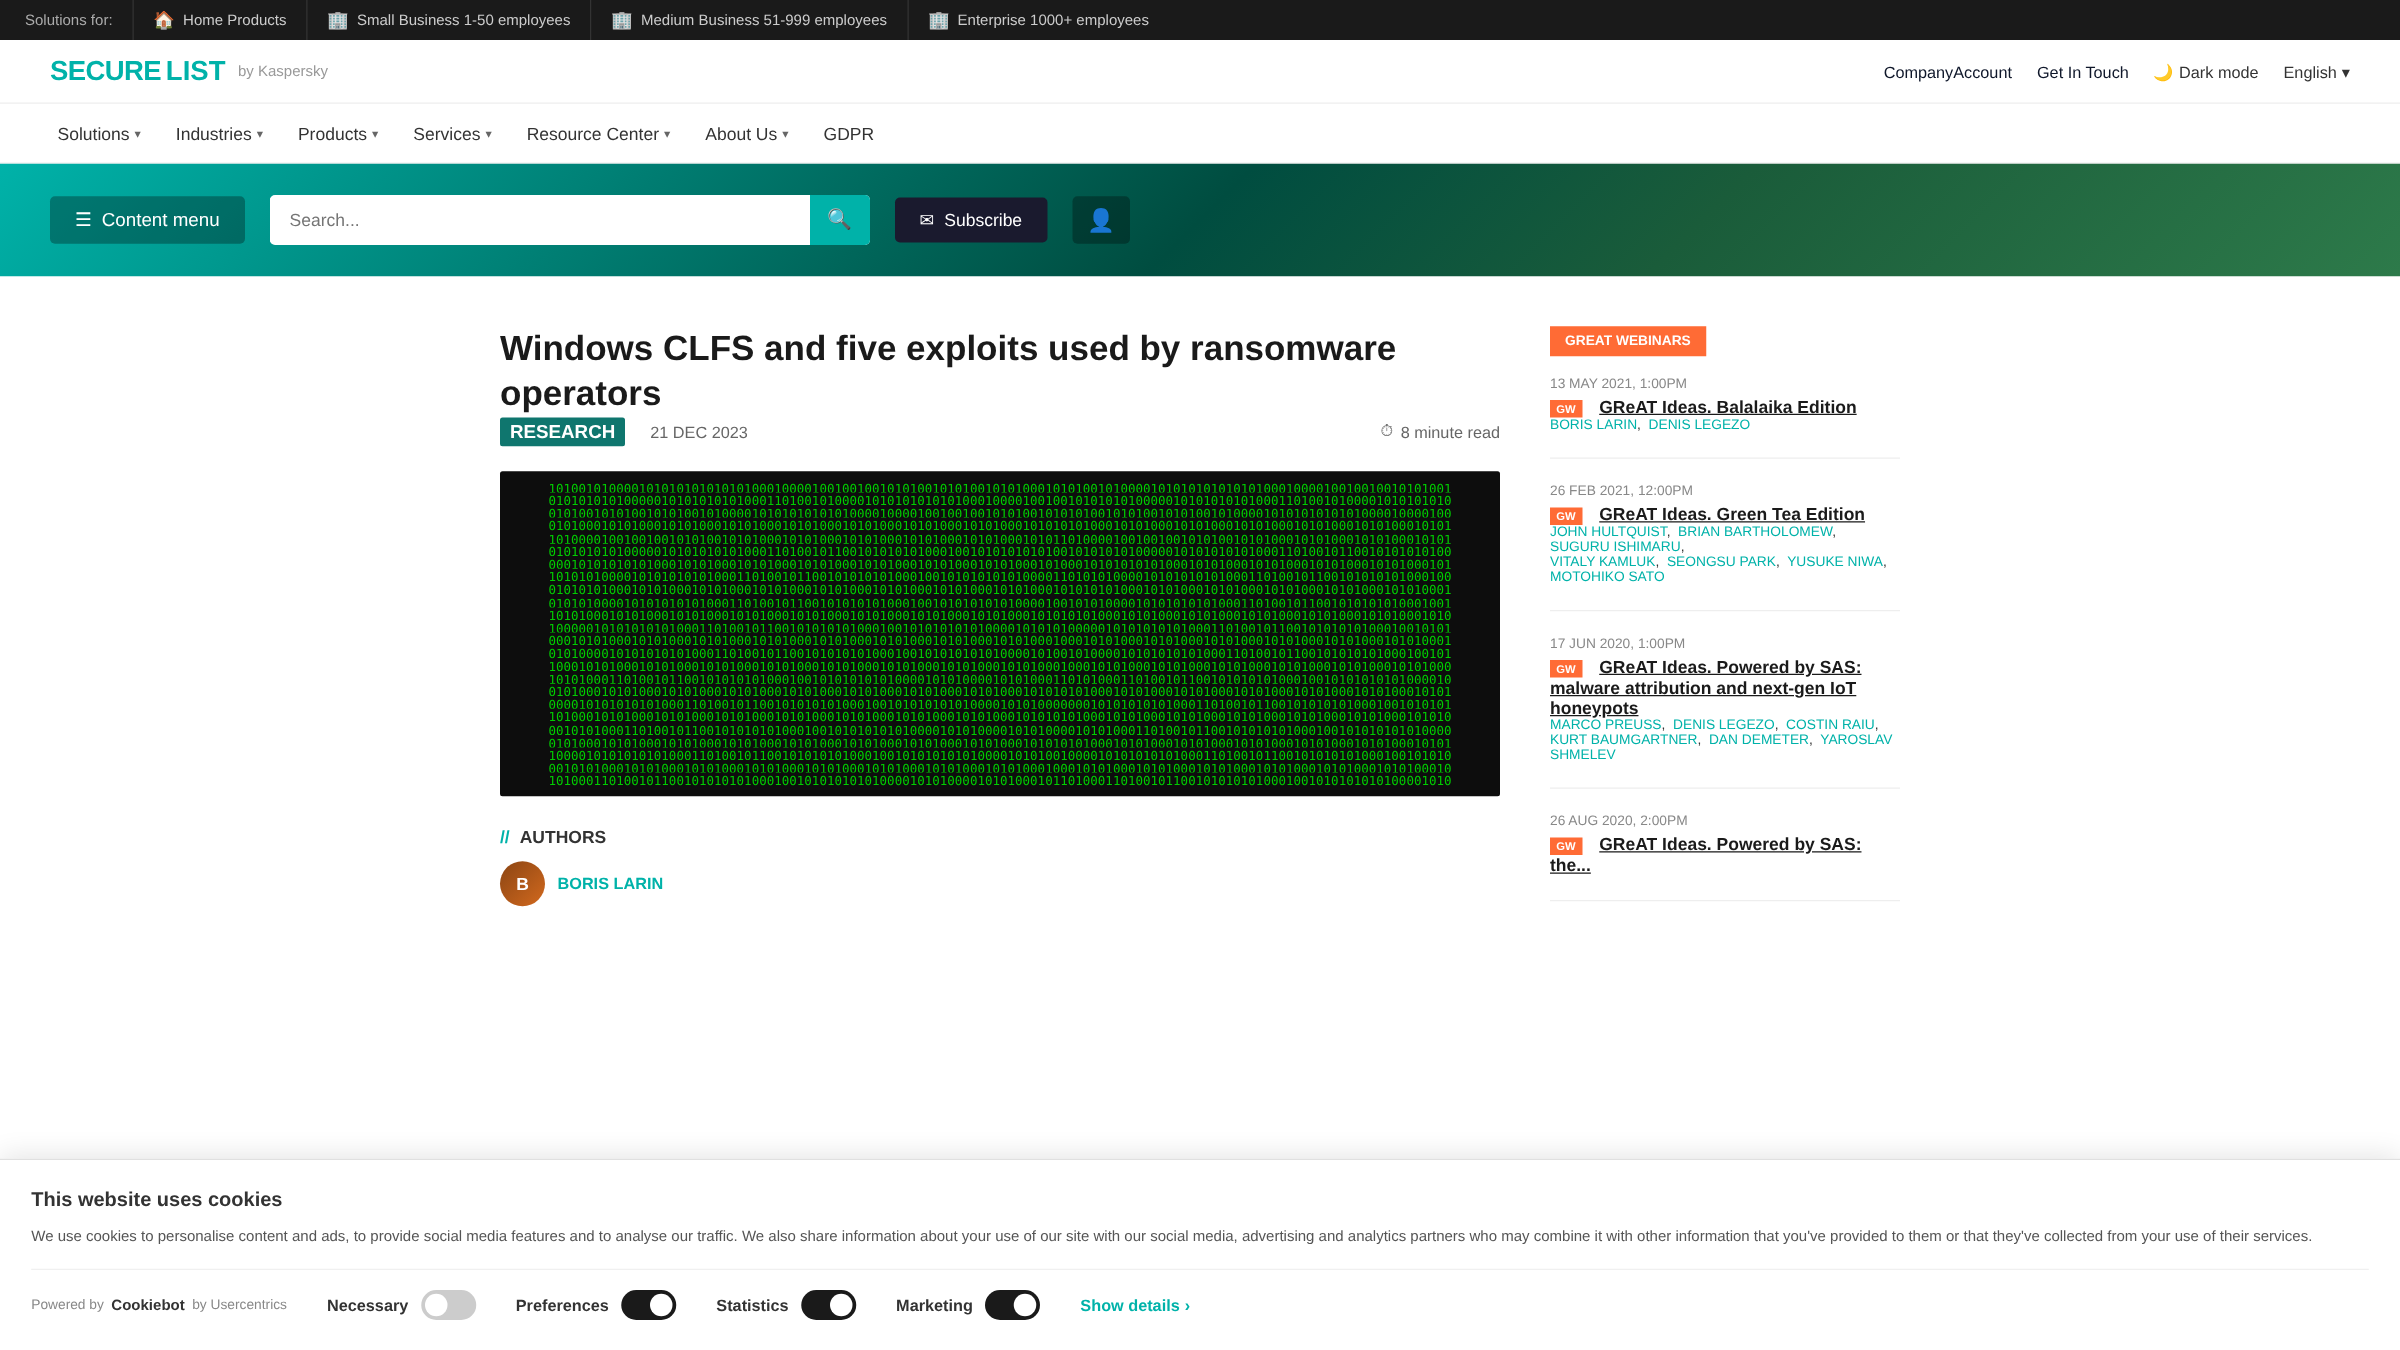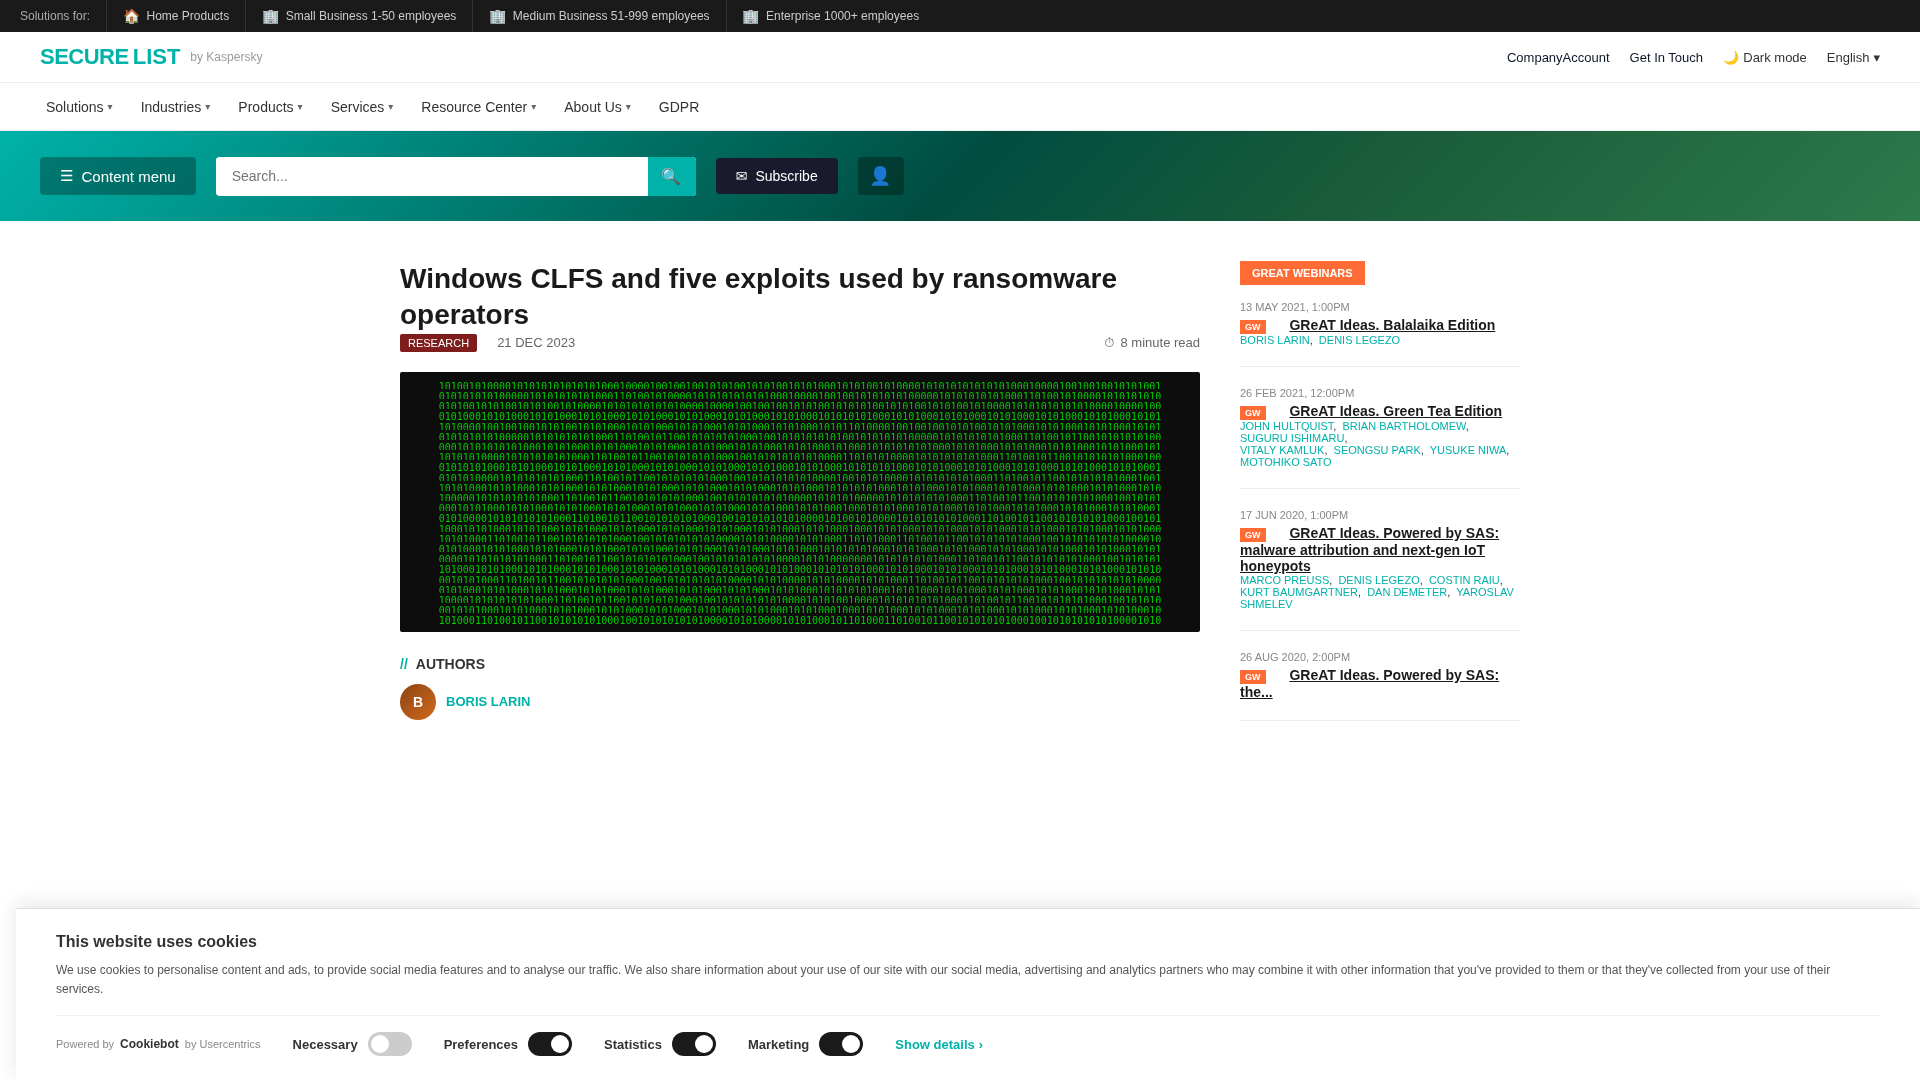--- a/index.html
+++ b/index.html
@@ -95,22 +95,22 @@
     .sidebar { width: 280px; flex-shrink: 0; }
 
     .article-title {
       font-size: 28px; font-weight: 700; color: #1a1a1a;
       line-height: 1.3; margin-bottom: 0;
     }
     .article-meta {
       display: flex; align-items: center; gap: 20px; margin-bottom: 20px;
     }
     .tag-research {
-      background: #7f1d1d; color: #fff; font-size: 11px;
-      font-weight: 400; padding: 3px 8px; border-radius: 2px;
+      background: #0f766e; color: #fff; font-size: 15px;
+      font-weight: 700; padding: 3px 8px; border-radius: 2px;
       text-transform: uppercase;
     }
     .article-date { color: #666; font-size: 13px; }
     .read-time { display: flex; align-items: center; gap: 6px; color: #666; font-size: 13px; margin-left: auto; }
 
     .article-image {
       width: 100%; height: 260px;
       background: #0d0d0d;
       border-radius: 2px; margin-bottom: 24px;
       overflow: hidden; position: relative;
@@ -140,32 +140,32 @@
     
     .sidebar-section-title {
       background: #ff6b35; color: #fff; font-size: 11px;
       font-weight: 700; padding: 6px 12px; display: inline-block;
       text-transform: uppercase; margin-bottom: 16px;
     }
     .webinar-item { margin-bottom: 20px; border-bottom: 1px solid #eee; padding-bottom: 20px; }
     .webinar-date { color: #888; font-size: 11px; margin-bottom: 4px; }
     .webinar-tag {
       display: inline-block; background: #ff6b35; color: #fff;
-      font-size: 9px; font-weight: 700; padding: 2px 5px; margin-right: 20px;
+      font-size: 9px; font-weight: 700; padding: 2px 5px; margin-right: 10px;
       text-transform: uppercase;
     }
     .webinar-title { font-size: 14px; font-weight: 700; color: #1a1a1a; cursor: pointer; margin-bottom: 6px; text-decoration: underline; }
     .webinar-authors { font-size: 11px; }
     .webinar-author-link { color: #00b2a9; text-decoration: none; cursor: pointer; text-transform: uppercase; }
 
     
     .cookie-overlay {
-      position: fixed; bottom: 0; left: 16px; right: 0;
+      position: fixed; bottom: 0; left: 0; right: 0;
       background: #fff; border-top: 1px solid #e0e0e0;
-      padding: 24px 40px; z-index: 1000;
+      padding: 24px 25px; z-index: 1000;
       box-shadow: 0 -4px 20px rgba(0,0,0,0.1);
       margin-top: 40px;
     }
     .cookie-content { display: flex; gap: 40px; align-items: flex-start; }
     .cookie-text-area { flex: 1; }
     .cookie-title { font-size: 16px; font-weight: 700; margin-bottom: 10px; }
     .cookie-desc { font-size: 12px; color: #555; line-height: 1.6; }
     .cookie-buttons { display: flex; flex-direction: column; gap: 10px; min-width: 220px; }
     .allow-all-btn {
       background: #00b2a9; color: #fff; border: none;

